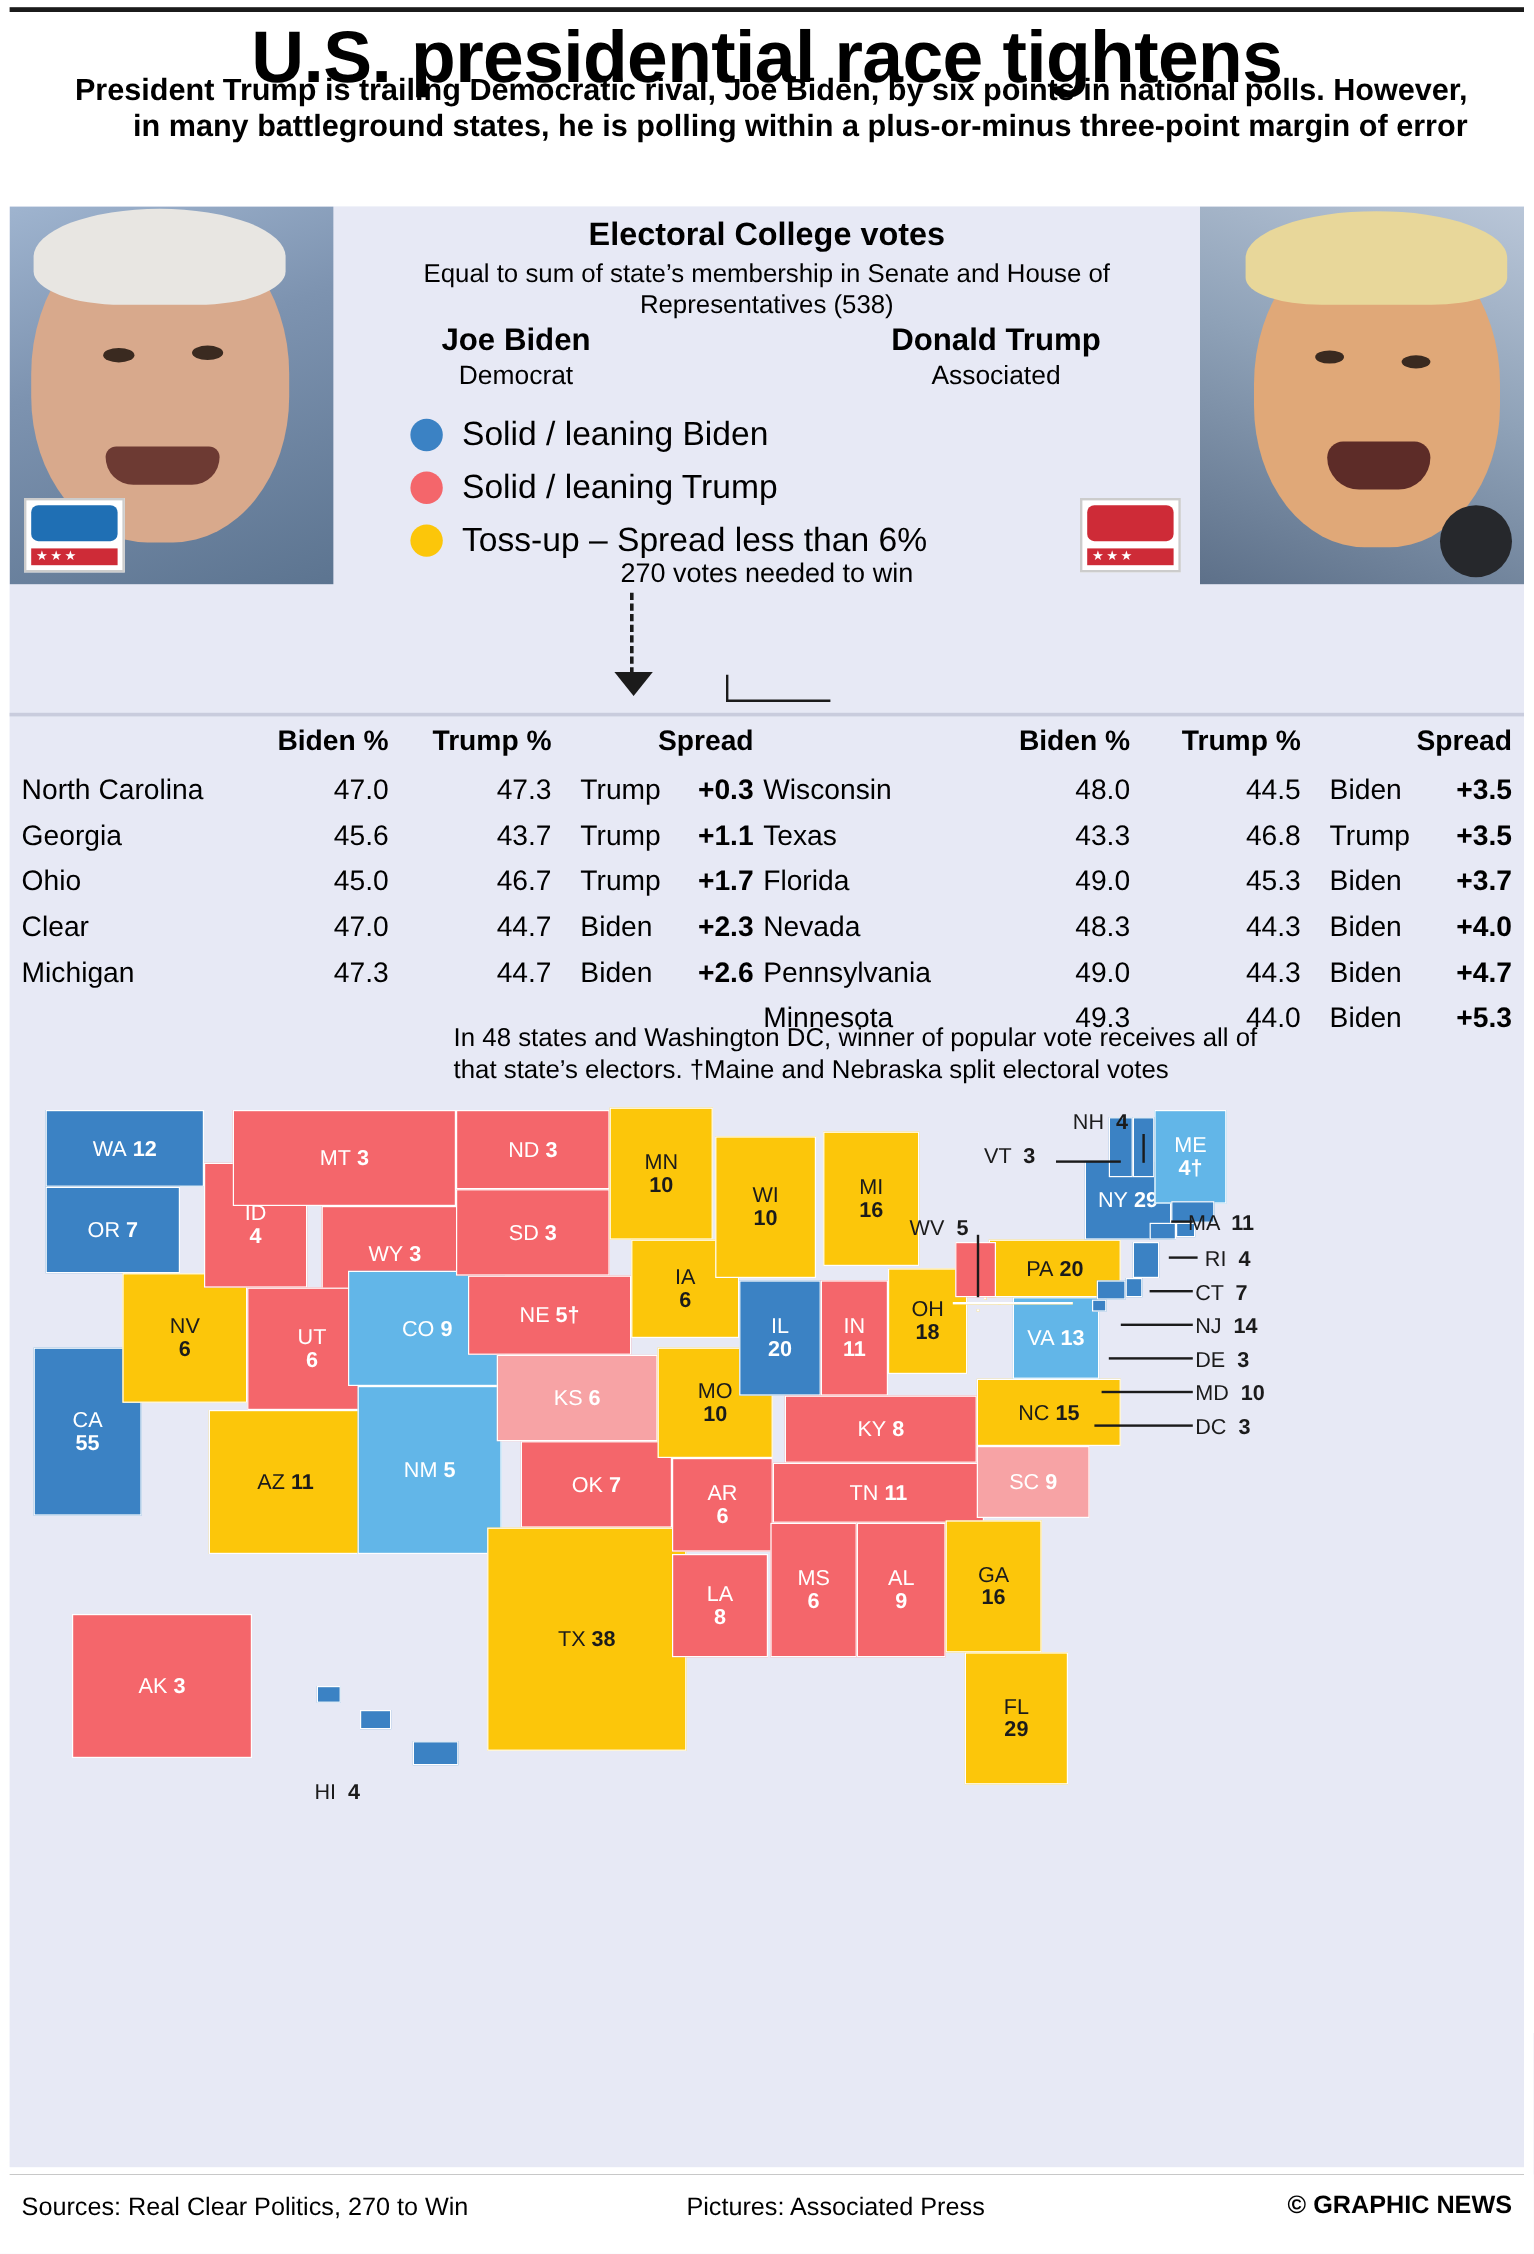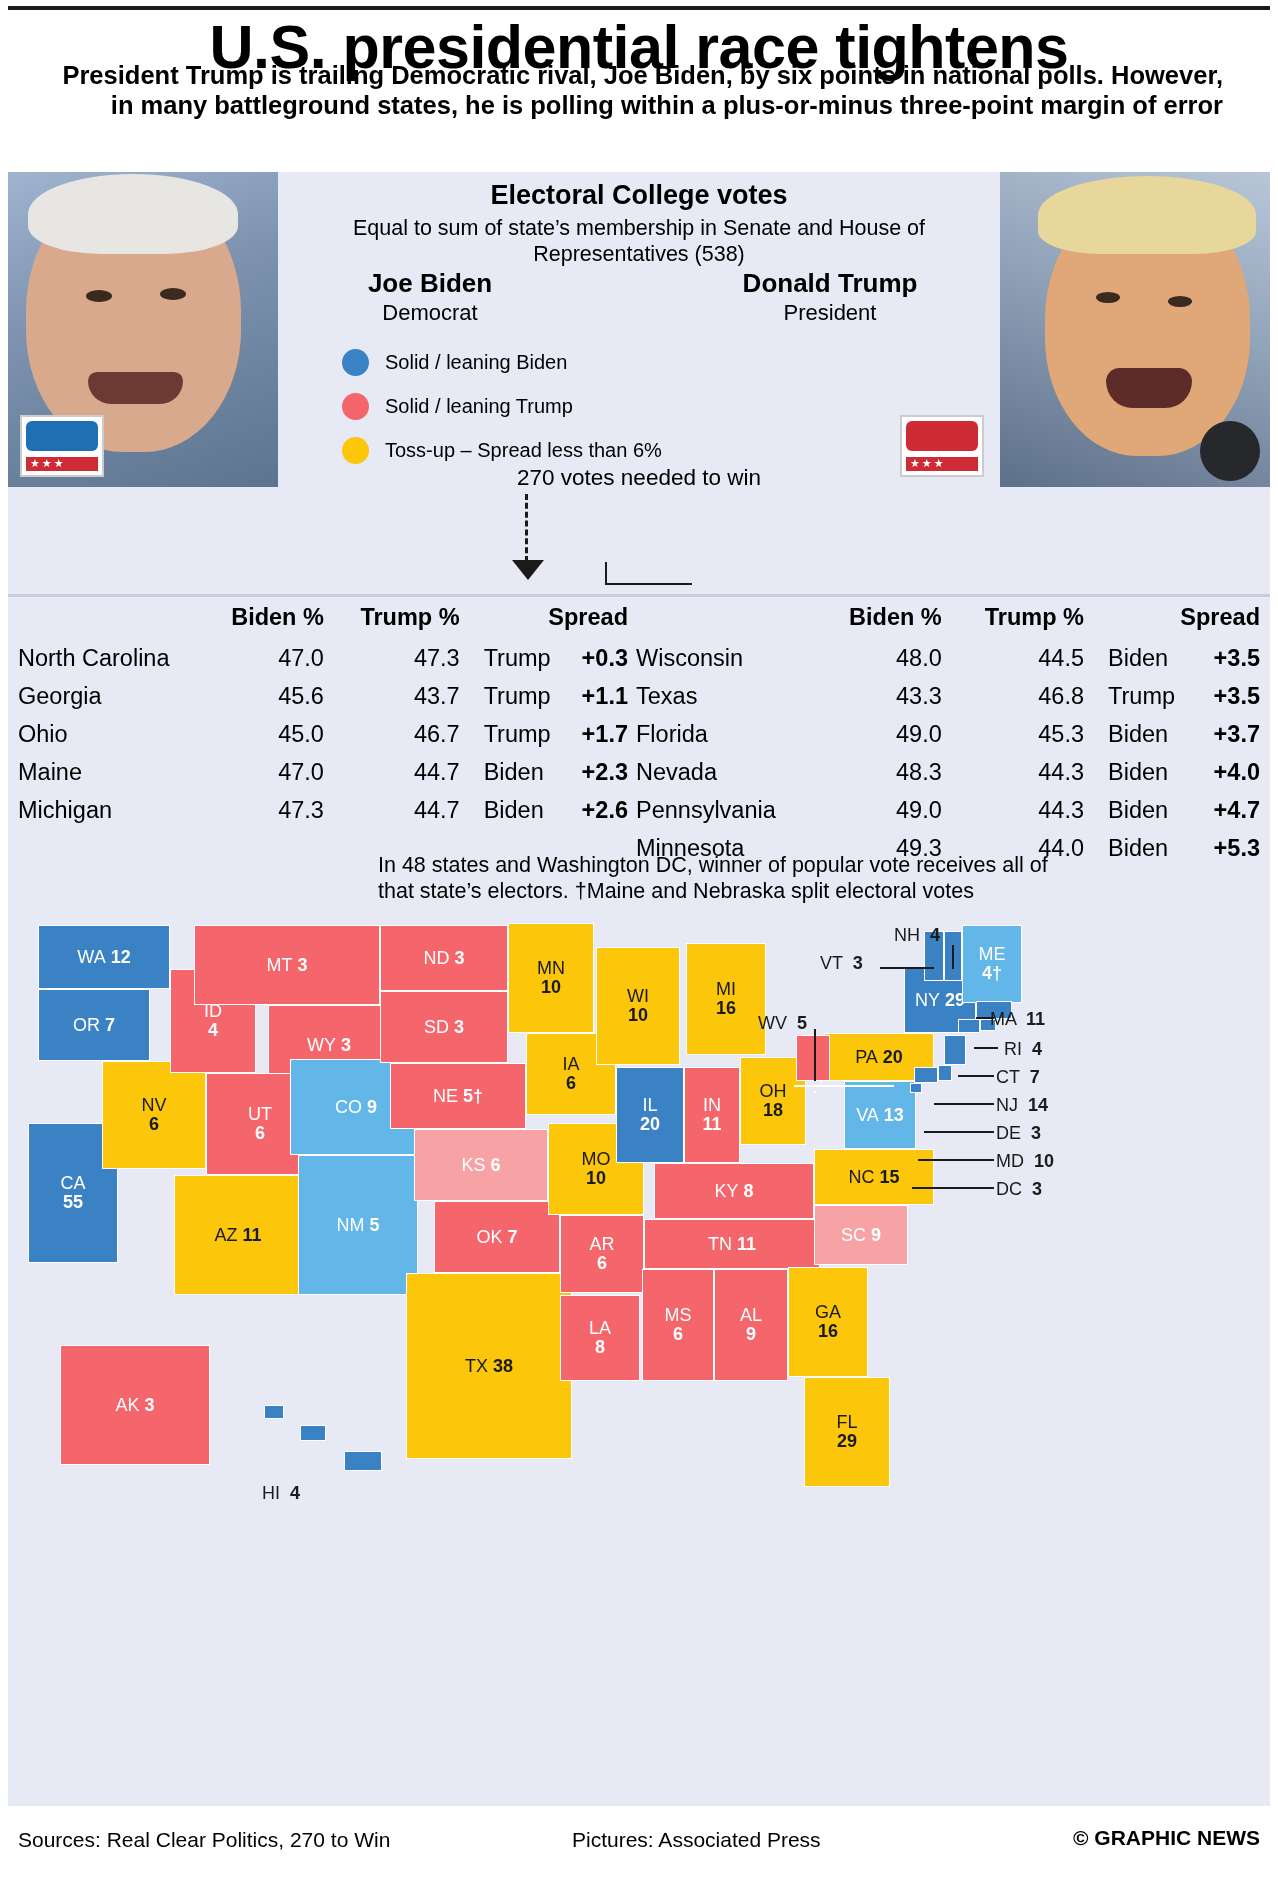--- a/index.html
+++ b/index.html
@@ -64,21 +64,21 @@
   .ec-title { position:absolute; left:278px; top:180px; width:722px; text-align:center; font-size:27px; font-weight:bold; }
   .ec-sub { position:absolute; left:278px; top:215px; width:722px; text-align:center; font-size:21.5px; line-height:26px; }
   .cand-b { position:absolute; left:300px; top:268px; width:260px; text-align:center; font-size:26px; font-weight:bold; }
   .cand-b-sub { position:absolute; left:300px; top:300px; width:260px; text-align:center; font-size:22px; }
   .cand-t { position:absolute; left:700px; top:268px; width:260px; text-align:center; font-size:26px; font-weight:bold; }
   .cand-t-sub { position:absolute; left:700px; top:300px; width:260px; text-align:center; font-size:22px; }
 
   .legend { position:absolute; left:342px; top:344px; }
   .legend-row { display:flex; align-items:center; height:36px; margin-bottom:8px; }
   .legend-dot { width:27px; height:27px; border-radius:50%; margin-right:16px; flex:0 0 auto; }
-  .legend-label { font-size:20px; }
+  .legend-label { font-size:28px; }
   .needed { position:absolute; left:278px; top:465px; width:722px; text-align:center; font-size:22.5px; }
 
   
   .bar { position:absolute; left:38px; top:494px; width:1202px; height:68px; display:flex; box-shadow:0 4px 7px rgba(0,0,0,.25); }
   .seg { height:68px; display:flex; align-items:center; color:#fff; font-size:31px; font-weight:bold; }
   .seg-b { background:#3b82c4; justify-content:flex-start; padding-left:24px; }
   .seg-m { background:#fcc60a; color:#fff; justify-content:center; }
   .seg-t { background:#f4666b; justify-content:flex-end; padding-right:24px; }
   .midline { position:absolute; left:525px; top:494px; width:0; height:68px; border-left:3px dashed #1b1b1b; }
   .marker { position:absolute; left:512px; top:560px; width:0;height:0;border-left:16px solid transparent;border-right:16px solid transparent;border-top:20px solid #1b1b1b; }
@@ -163,21 +163,21 @@
     <div class="top"></div>
       <div class="stripe"></div>
     <div class="stars">★★★</div>
   </div>
 
   <div class="ec-title">Electoral College votes</div>
   <div class="ec-sub">Equal to sum of state’s membership in Senate and House of Representatives (538)</div>
   <div class="cand-b">Joe Biden</div>
   <div class="cand-b-sub">Democrat</div>
   <div class="cand-t">Donald Trump</div>
-  <div class="cand-t-sub">President</div>
+  <div class="cand-t-sub">Associated</div>
 
   <div class="legend">
     <div class="legend-row">
       <span class="legend-dot" style="background:#3b82c4"></span>
       <span class="legend-label">Solid / leaning Biden</span>
     </div>
     <div class="legend-row">
       <span class="legend-dot" style="background:#f4666b"></span>
       <span class="legend-label">Solid / leaning Trump</span>
     </div>
@@ -224,21 +224,21 @@
           <td class="c-spread">+1.1</td>
         </tr>
         <tr>
           <td class="c-state">Ohio</td>
           <td class="c-num">45.0</td>
           <td class="c-num">46.7</td>
           <td class="c-lead">Trump</td>
           <td class="c-spread">+1.7</td>
         </tr>
         <tr>
-          <td class="c-state">Maine</td>
+          <td class="c-state">Clear</td>
           <td class="c-num">47.0</td>
           <td class="c-num">44.7</td>
           <td class="c-lead">Biden</td>
           <td class="c-spread">+2.3</td>
         </tr>
         <tr>
           <td class="c-state">Michigan</td>
           <td class="c-num">47.3</td>
           <td class="c-num">44.7</td>
           <td class="c-lead">Biden</td>

